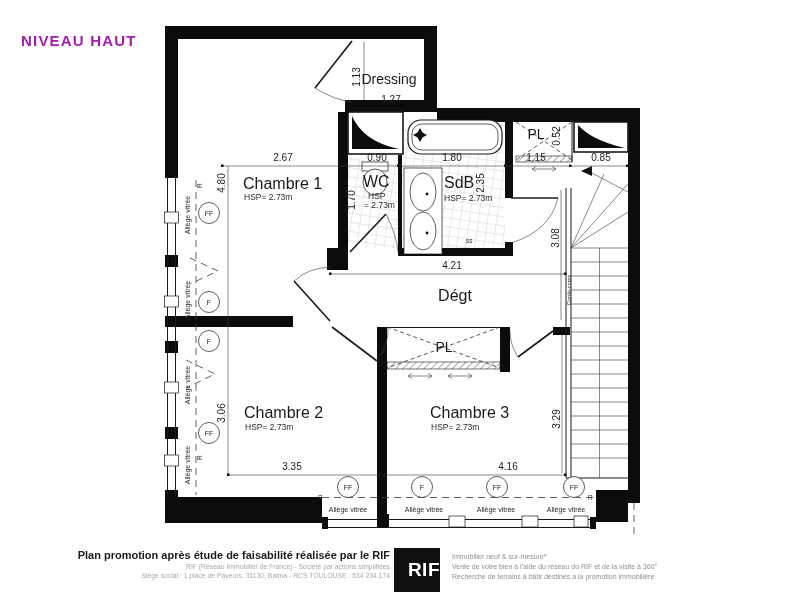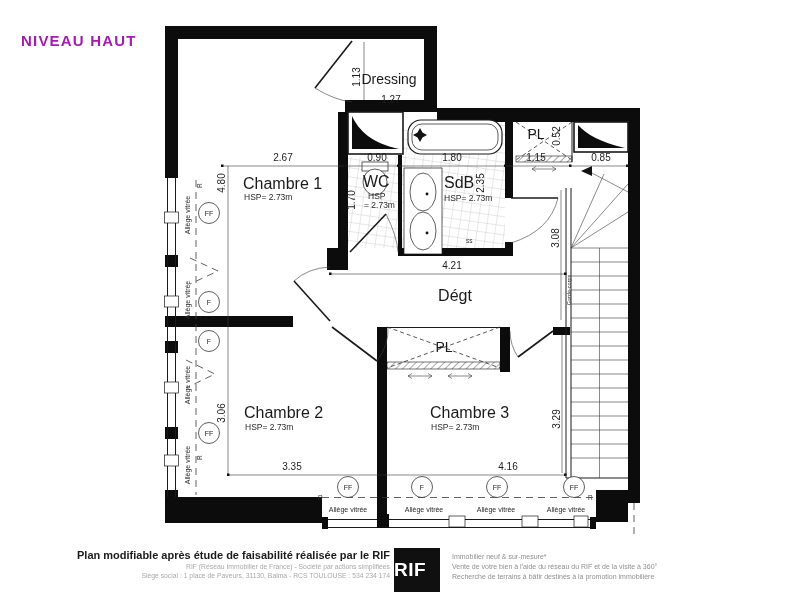--- a/index.html
+++ b/index.html
@@ -24,21 +24,21 @@
   .dash{fill:none;stroke:#3a3a3a;stroke-width:0.8;stroke-dasharray:7 5;}
   .dashx{fill:none;stroke:#2a2a2a;stroke-width:0.8;stroke-dasharray:4 3;}
   .fix{fill:#fff;stroke:#1a1a1a;stroke-width:1.2;}
   .fixthin{fill:#fff;stroke:#1a1a1a;stroke-width:0.7;}
   .dot{fill:#111;}
   
   #footer-left{position:absolute;left:58px;top:549px;width:332px;text-align:right;}
   #footer-left .b{font-size:11px;font-weight:bold;color:#1b1b1b;line-height:13px;}
   #footer-left .s{font-size:6.8px;color:#a9a9a9;line-height:9px;}
   #rif-logo{position:absolute;left:394px;top:548px;width:46px;height:44px;background:#101010;
-        display:flex;align-items:center;justify-content:flex-start;}
+        display:flex;align-items:center;justify-content:flex-end;}
   #rif-logo span{color:#fff;font-weight:bold;font-size:19px;letter-spacing:0.5px;}
   #footer-right{position:absolute;left:452px;top:552px;width:280px;}
   #footer-right div{font-size:7px;color:#8f8f8f;line-height:10px;}
 </style>
 </head>
 <body>
 
 <div id="page">
 
   <div id="plan-title">NIVEAU HAUT</div>
@@ -305,21 +305,21 @@
       <text class="sill" x="496" y="512" text-anchor="middle">Allège vitrée</text>
       <text class="sill" x="566" y="512" text-anchor="middle">Allège vitrée</text>
       <text class="tiny" x="318" y="500">R</text>
       <text class="tiny" x="588" y="500">R</text>
       <text class="tiny" x="199" y="191" transform="rotate(-90 199 188)">R</text>
       <text class="tiny" x="199" y="463" transform="rotate(-90 199 460)">R</text>
     </g>
   </svg>
 
   <div id="footer-left">
-    <div class="b">Plan modifiable après étude de faisabilité réalisée par le RIF</div>
+    <div class="b">Plan promotion après étude de faisabilité réalisée par le RIF</div>
     <div class="s">RIF (Réseau Immobilier de France) - Société par actions simplifiées</div>
     <div class="s">Siège social : 1 place de Paveurs, 31130, Balma - RCS TOULOUSE : 534 234 174</div>
   </div>
   <div id="rif-logo">
     <span>RIF</span>
   </div>
   <div id="footer-right">
     <div>Immobilier neuf &amp; sur-mesure*</div>
     <div>Vente de votre bien à l'aide du réseau du RIF et de la visite à 360°</div>
     <div>Recherche de terrains à bâtir destinés à la promotion immobilière</div>

